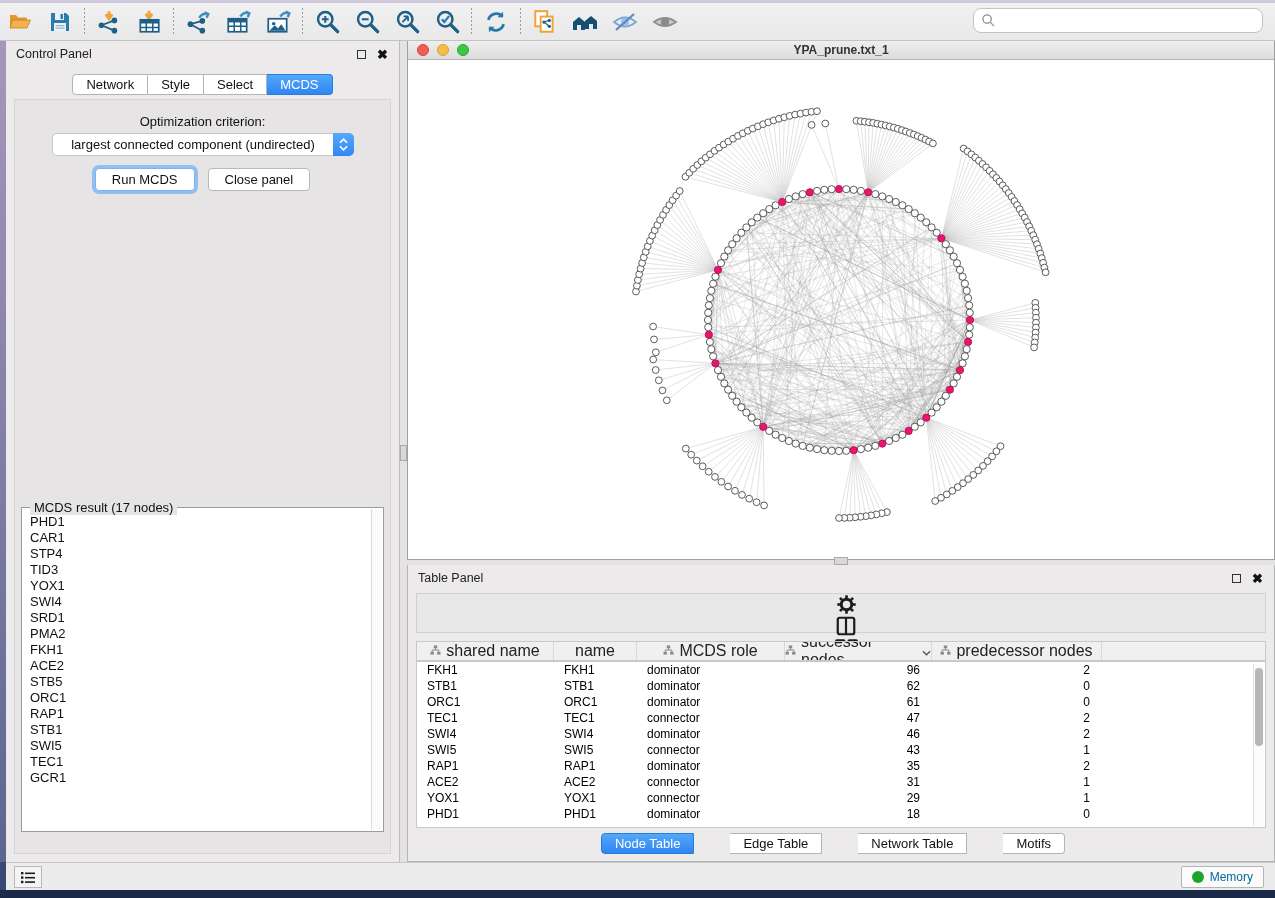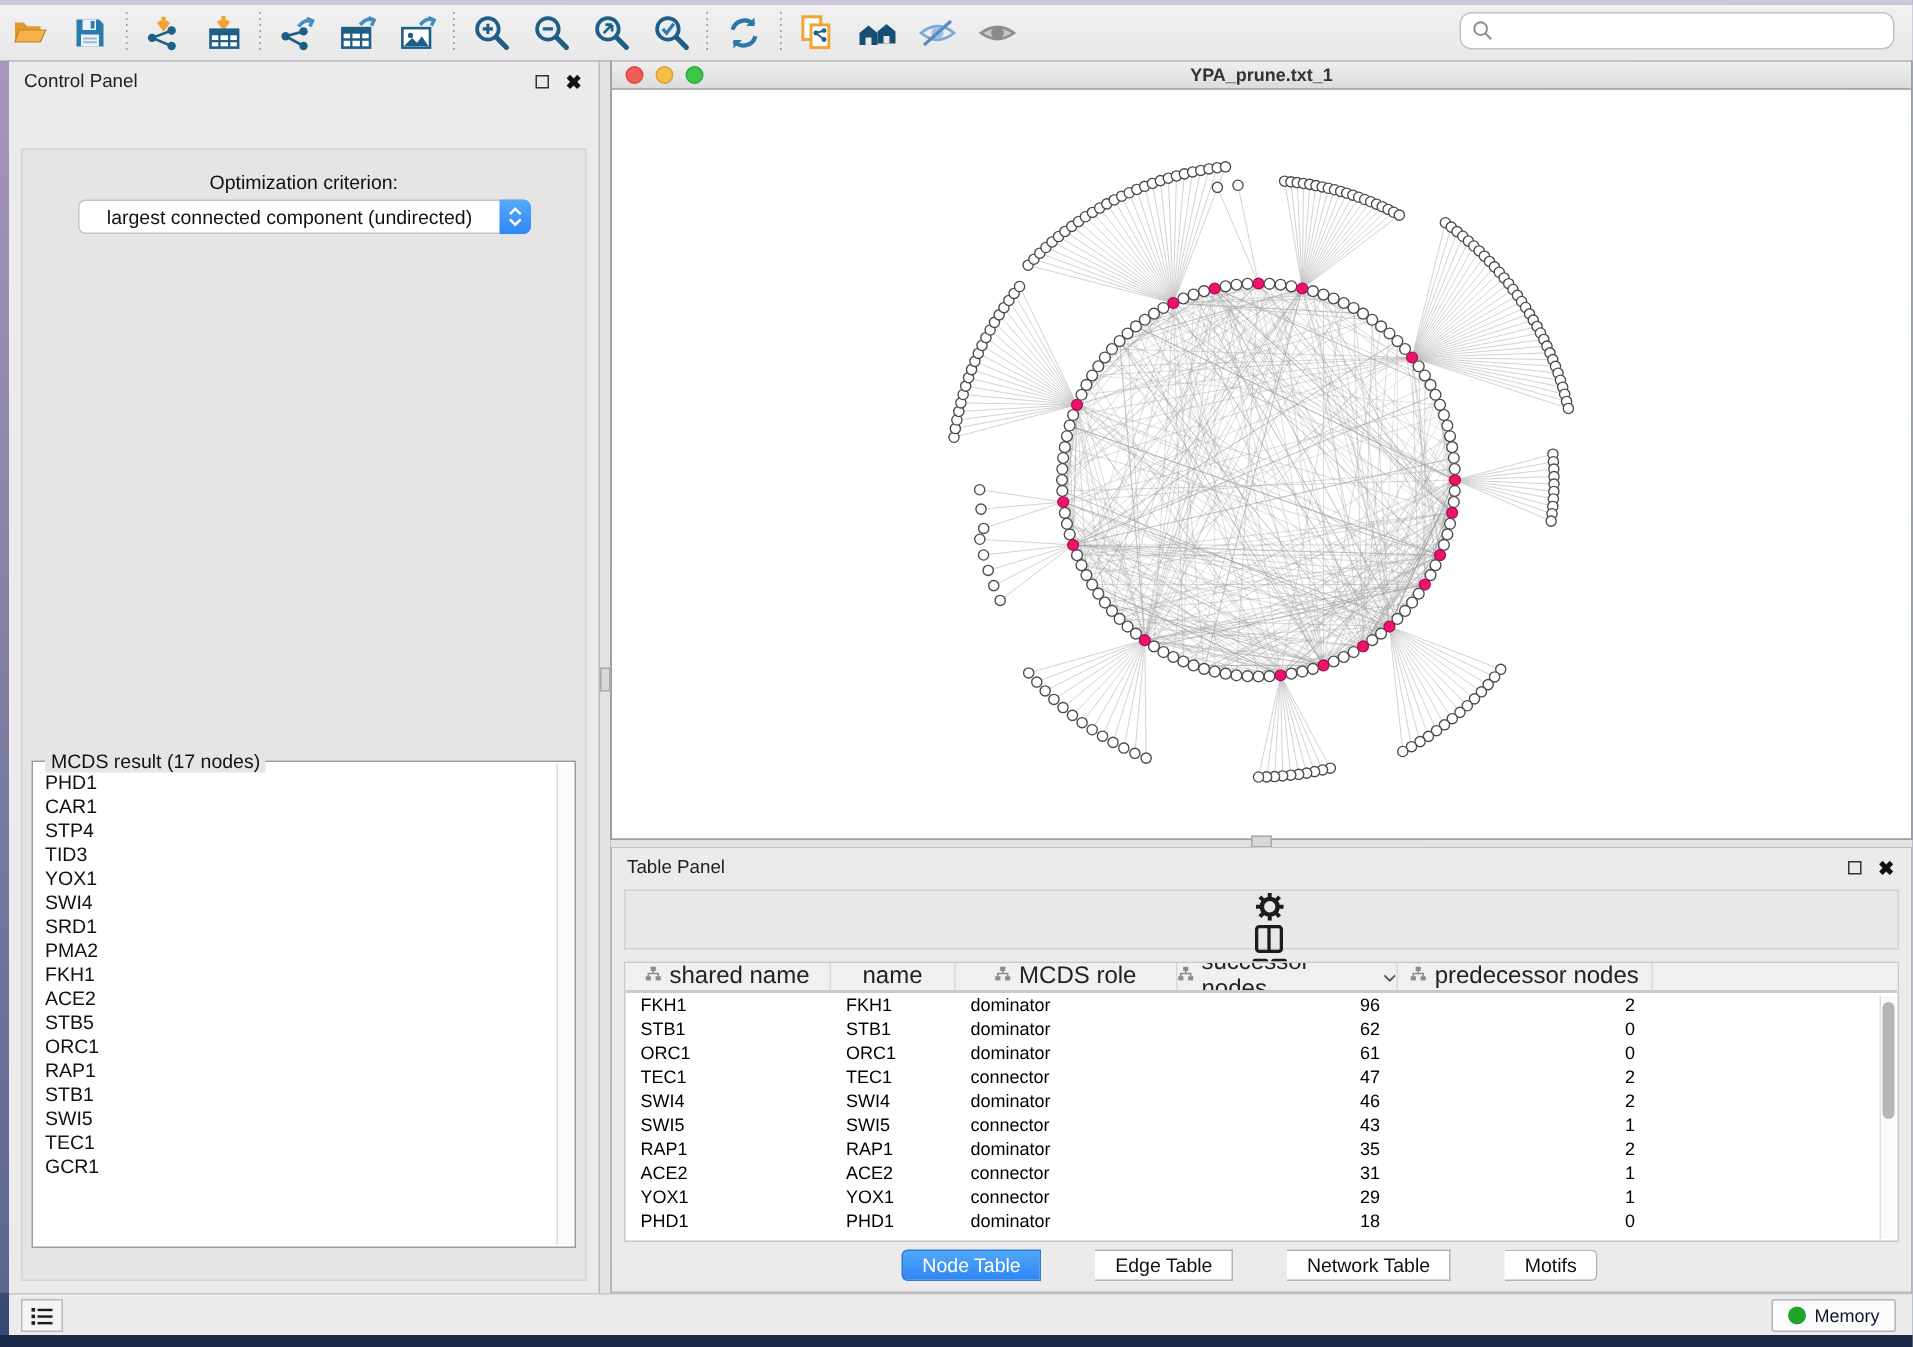--- a/index.html
+++ b/index.html
@@ -118,21 +118,21 @@
 
   .tp-tabs { position:absolute; left:0; right:16px; top:268px; display:flex; justify-content:center;gap:36px; }
 
   
   .status-bar { position:absolute; left:6px; top:862px; width:1269px; height:28px;
     background:#ececec; border-top:1px solid #c6c6c6; }
   .menu-btn { position:absolute; left:8px; top:3px; width:28px; height:22px; background:#f4f4f4;
     border:1px solid #b9b9b9; display:flex; align-items:center; justify-content:center; }
   .memory-btn { position:absolute; right:11px; top:3px; height:22px; padding:0 10px;
     background:#fbfbfb; border:1px solid #b5b5b5; border-radius:2px;
-    display:flex; align-items:center; gap:6px; font-size:12px; color:#0f172a; }
+    display:flex; align-items:center; gap:6px; font-size:12px; color:#0369a1; }
   .memory-dot { width:12px; height:12px; border-radius:50%; background:#1ea32b; }
 </style>
 </head>
 <body>
 
 <div class="desktop">
 
   <div class="top-strip"></div>
 
   <div class="toolbar">
@@ -280,32 +280,42 @@
 
   <div class="control-panel">
     <div class="panel-header">
       <span>Control Panel</span>
       <span class="spacer"></span>
       <span class="win-btn">
           <span class="min-box"></span>
         </span>
       <span class="win-btn close-x">✖</span>
     </div>
+    <div class="seg-tabs" id="cp-tabs">
+        <div class="seg-tab">Network</div>
+        <div class="seg-tab">Style</div>
+        <div class="seg-tab">Select</div>
+        <div class="seg-tab active">MCDS</div>
+      </div>
     <div class="cp-content">
       <div class="opt-label">Optimization criterion:</div>
       <div class="dropdown">
         <span class="value">largest connected component (undirected)</span>
         <span class="stepper">
           <svg width="9" height="6" viewBox="0 0 10 6">
               <path d="M1 5 L5 1 L9 5" stroke="#fff" stroke-width="1.8" fill="none"></path>
             </svg>
           <svg width="9" height="6" viewBox="0 0 10 6">
               <path d="M1 1 L5 5 L9 1" stroke="#fff" stroke-width="1.8" fill="none"></path>
             </svg>
         </span>
+      </div>
+      <div class="btn-row">
+        <div class="push-btn focused">Run MCDS</div>
+        <div class="push-btn">Close panel</div>
       </div>
       <div class="group-box">
         <span class="legend">MCDS result (17 nodes)</span>
         <div class="result-list" id="result-list">
             <div>PHD1</div>
             <div>CAR1</div>
             <div>STP4</div>
             <div>TID3</div>
             <div>YOX1</div>
             <div>SWI4</div>

